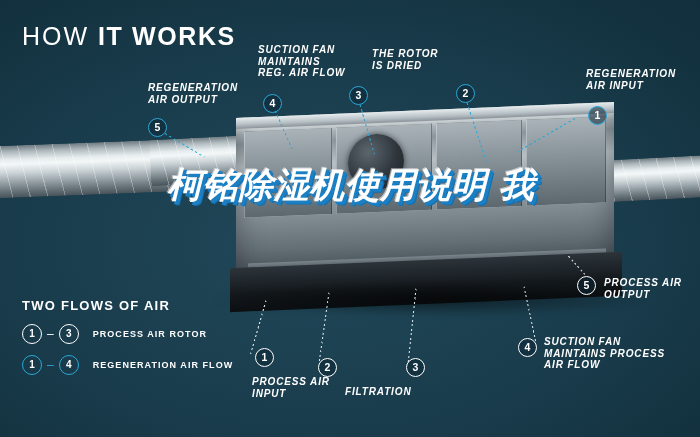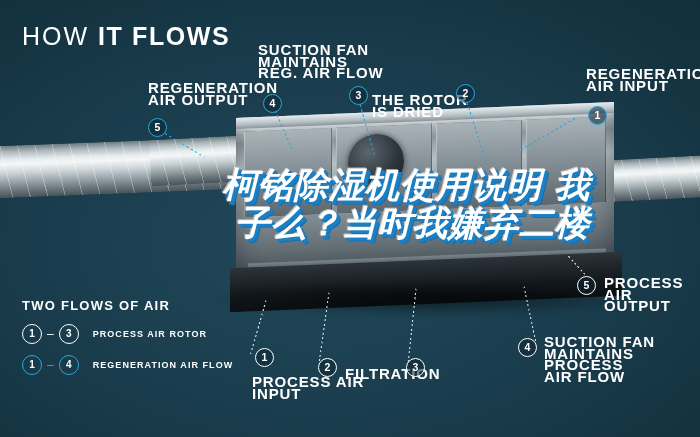--- a/index.html
+++ b/index.html
@@ -102,23 +102,24 @@
     border:1.6px solid #ffffff; color:#ffffff;
     font-size:10.5px; font-weight:700; text-align:center; line-height:16px;
     background:rgba(12,39,52,.55);
   }
   .marker.cyan { border-color:#2aa8d8; }
   .leader { position:absolute; transform-origin:0 50%; height:1px; }
   .leader.cyan  { background:repeating-linear-gradient(to right,#2aa8d8 0 2.5px,rgba(0,0,0,0) 2.5px 5px); }
   .leader.white { background:repeating-linear-gradient(to right,#e3edf2 0 2px,rgba(0,0,0,0) 2px 4.5px); }
 
   .callout {
-    position:absolute; color:#ffffff; font-size:15px; font-weight:700;
+    position:absolute; color:#ffffff; font-size:10px; font-weight:700;
     letter-spacing:.85px; line-height:11.5px; text-transform:uppercase;
     white-space:pre-line;
+    font-style:italic;
   }
 
   
   #legend { position:absolute; left:22px; top:298px; }
   #legend-title {
     color:#fff; font-size:13px; font-weight:700; letter-spacing:1.25px; margin-bottom:11px;
   }
   .lrow { display:flex; align-items:center; margin-bottom:11px; }
   .lmark {
     width:20px; height:20px; border-radius:50%; border:1.6px solid #ffffff;
@@ -135,30 +136,30 @@
   #overlay {
     position:absolute; left:112px; top:166px; width:478px;
     font-family:"DejaVu Sans","Liberation Sans",sans-serif;
     font-weight:700; font-size:35px; line-height:38px;
     letter-spacing:.5px; color:#ffffff; font-style:italic;
     text-shadow:
       3px 3px 0 #1b7fc4, 3px 2px 0 #1b7fc4, 2px 3px 0 #1b7fc4,
       4px 4px 0 #1570b0, -1px -1px 0 rgba(255,255,255,.55);
     white-space:nowrap;
   }
-  #overlay div { text-align:right; }
+  #overlay div { text-align:center; }
 </style>
 </head>
 <body>
 
 <div id="stage">
 
   <div id="title">
     <span>HOW</span>
-    <b>IT FLOWS</b>
+    <b>IT WORKS</b>
   </div>
 
   <div id="photo">
     <div class="duct" id="duct-main"></div>
     <div class="duct" id="duct-main2"></div>
     <div id="duct-riser"></div>
     <div class="duct" id="duct-right"></div>
 
     <div id="cabinet">
       <div class="top-rail"></div>
@@ -180,21 +181,21 @@
 AIR OUTPUT</div>
 
   <div class="leader cyan" style="left:275px; top:110px; width:42px; transform:rotate(66deg);"></div>
   <div class="marker cyan" style="left:263px; top:94px;">4</div>
   <div class="callout" style="left:258px; top:44px;">SUCTION FAN
 MAINTAINS
 REG. AIR FLOW</div>
 
   <div class="leader cyan" style="left:360px; top:104px; width:52px; transform:rotate(74deg);"></div>
   <div class="marker cyan" style="left:349px; top:86px;">3</div>
-  <div class="callout" style="left:372px; top:48px;margin-top:46px;">THE ROTOR
+  <div class="callout" style="left:372px; top:48px;">THE ROTOR
 IS DRIED</div>
 
   <div class="leader cyan" style="left:467px; top:102px; width:62px; transform:rotate(72deg);"></div>
   <div class="marker cyan" style="left:456px; top:84px;">2</div>
 
   <div class="leader cyan" style="left:575px; top:118px; width:66px; transform:rotate(150deg);"></div>
   <div class="marker cyan" style="left:588px; top:106px;">1</div>
   <div class="callout" style="left:586px; top:68px;">REGENERATION
 AIR INPUT</div>
 
@@ -203,21 +204,21 @@
   <div class="callout" style="left:604px; top:277px;">PROCESS AIR
 OUTPUT</div>
 
   <div class="leader white" style="left:266px; top:300px; width:56px; transform:rotate(106deg);"></div>
   <div class="marker" style="left:255px; top:348px;">1</div>
   <div class="callout" style="left:252px; top:376px;">PROCESS AIR
 INPUT</div>
 
   <div class="leader white" style="left:329px; top:292px; width:70px; transform:rotate(98deg);"></div>
   <div class="marker" style="left:318px; top:358px;">2</div>
-  <div class="callout" style="left:345px; top:368px;">FILTRATION</div>
+  <div class="callout" style="left:345px; top:386px;">FILTRATION</div>
 
   <div class="leader white" style="left:416px; top:288px; width:74px; transform:rotate(96deg);"></div>
   <div class="marker" style="left:406px; top:358px;">3</div>
 
   <div class="leader white" style="left:524px; top:286px; width:58px; transform:rotate(78deg);"></div>
   <div class="marker" style="left:518px; top:338px;">4</div>
   <div class="callout" style="left:544px; top:336px;">SUCTION FAN
 MAINTAINS PROCESS
 AIR FLOW</div>
 
@@ -234,16 +235,15 @@
     <div class="lrow cyan">
       <div class="lmark">1</div>
       <div class="ldash">–</div>
       <div class="lmark">4</div>
       <div class="llabel">REGENERATION AIR FLOW</div>
     </div>
   </div>
 
   <div id="overlay">
     <div>柯铭除湿机使用说明 我</div>
-    <div>子么？当时我嫌弃二楼</div>
   </div>
 
 </div>
 
 </body></html>

